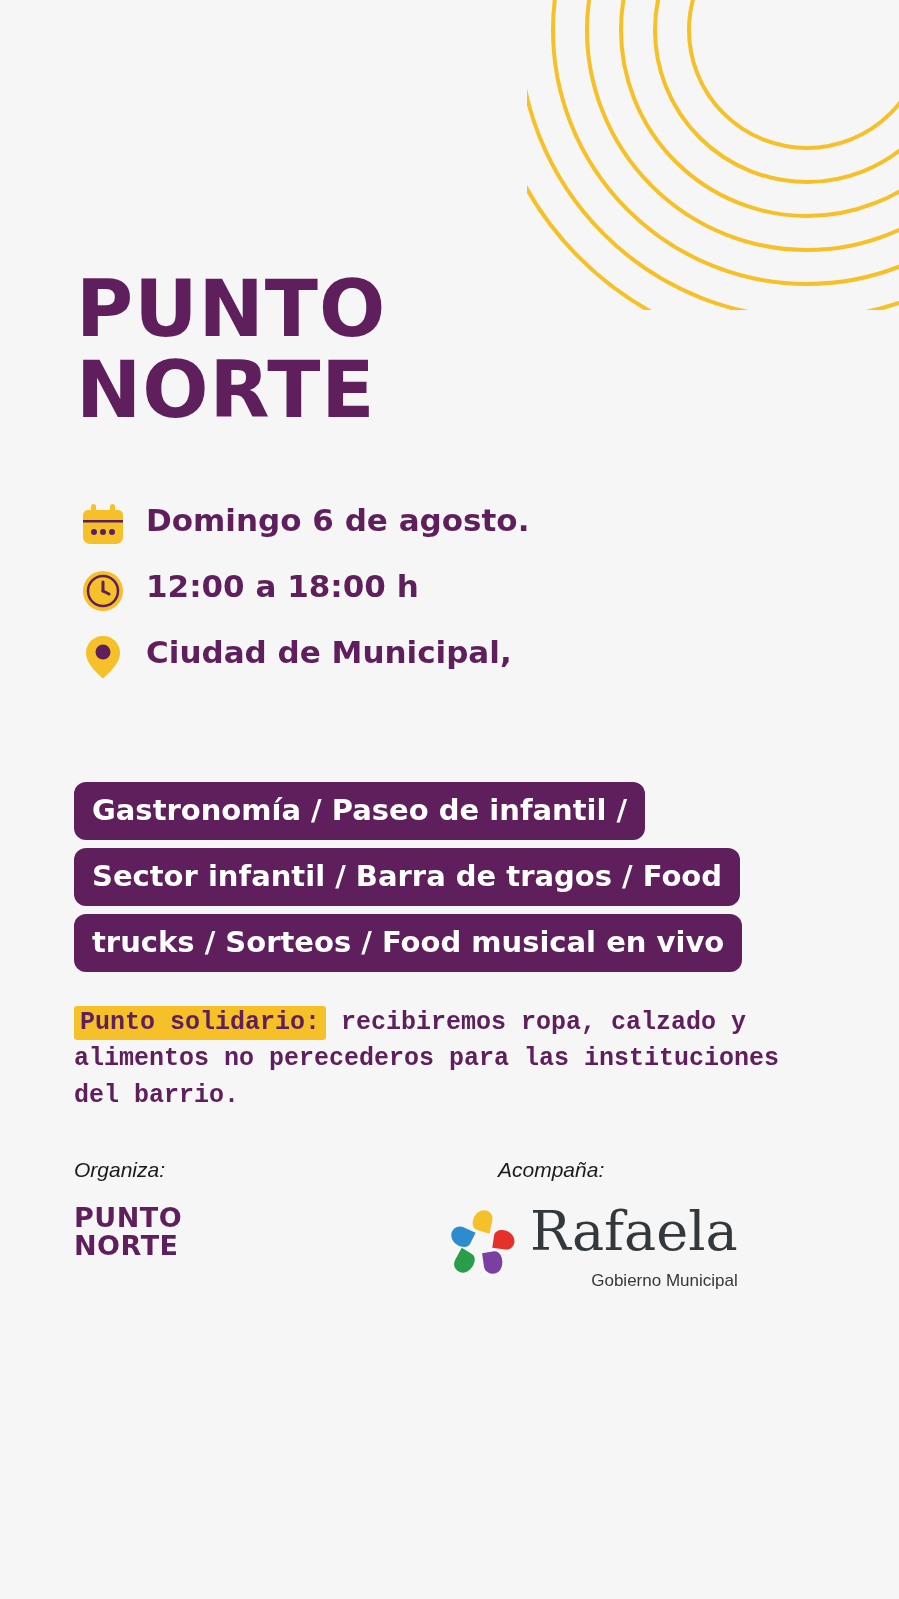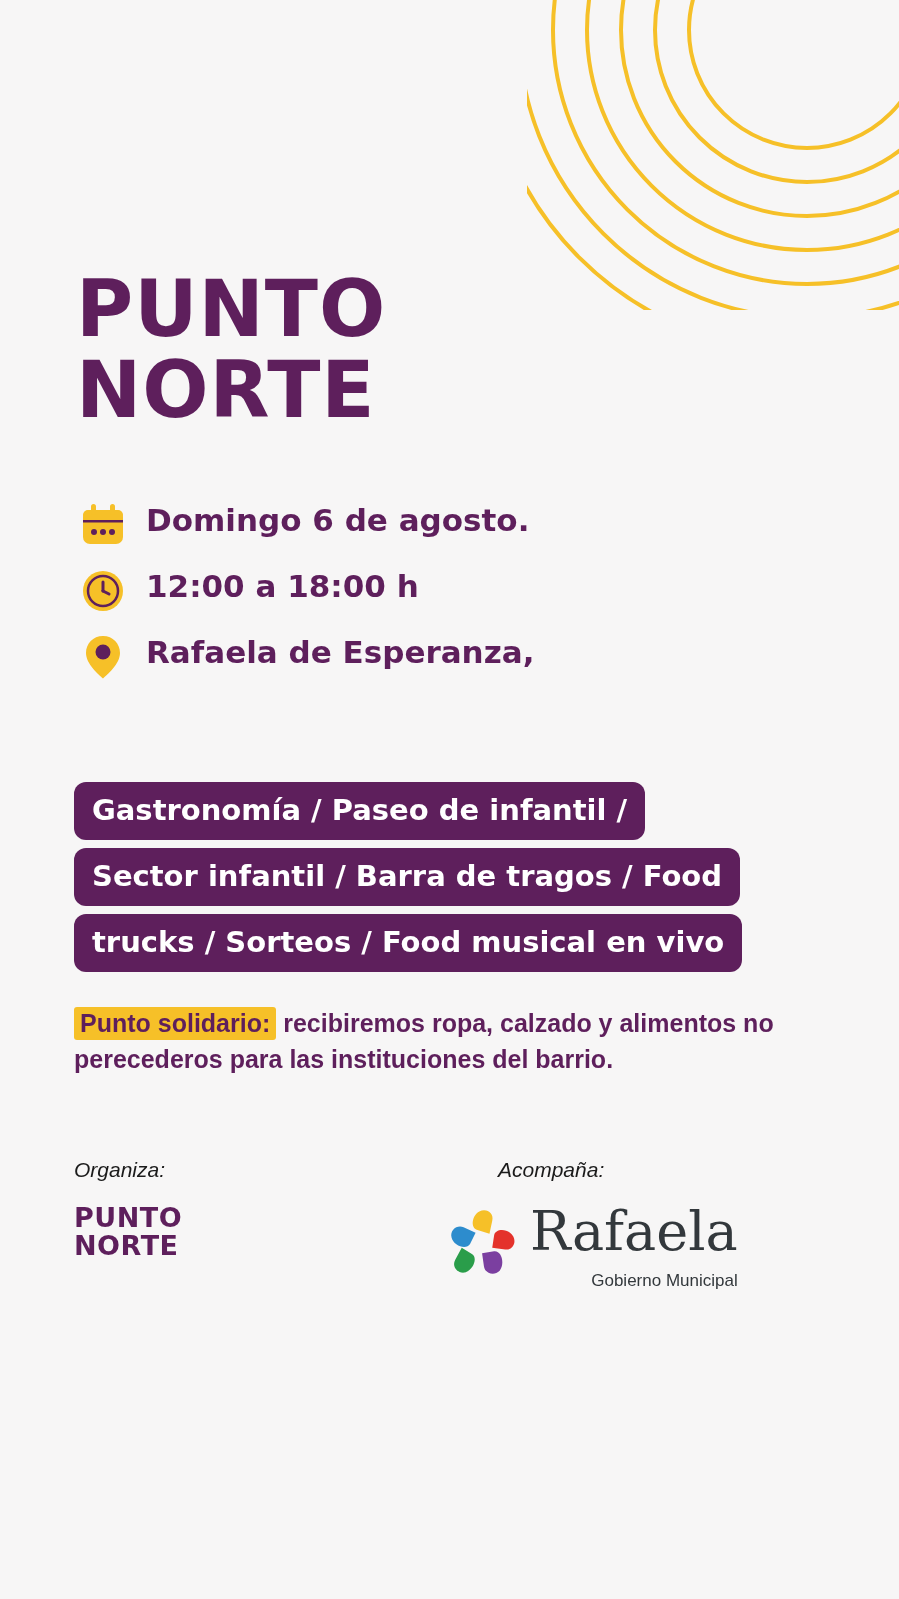--- a/index.html
+++ b/index.html
@@ -104,21 +104,21 @@
     margin-bottom: 8px;
     white-space: nowrap;
   }
 
   
   .solidario {
     position: absolute;
     left: 74px;
     top: 1005px;
     width: 760px;
-    font-family: Liberation Sans, sans-serif;
+    font-family: Liberation Mono, monospace;
     font-weight: bold;
     font-size: 25px;
     line-height: 1.45;
     color: #5e1f5c;
   }
   .mark {
     background: #f6c028;
     color: #5e1f5c;
     padding: 2px 6px 3px 6px;
     border-radius: 3px;
@@ -246,21 +246,21 @@
     </div>
 
     <div class="info-row">
       <div class="info-icon">
         <svg width="48" height="48" viewBox="0 0 48 48">
           <path d="M24 3 C14 3 7 10.6 7 20 C7 31 20 42 24 45.5 C28 42 41 31 41 20 C41 10.6 34 3 24 3 Z" fill="#f6c028"></path>
           <circle cx="24" cy="19" r="7.5" fill="#5e1f5c"></circle>
         </svg>
       </div>
       <div class="info-text">
-        <span>Rafaela de Esperanza,</span><br>
+        <span>Ciudad de Municipal,</span><br>
       </div>
     </div>
 
   </div>
 
   <div class="pills">
     <div><span class="pill">Gastronomía / Paseo de infantil /</span></div>
     <div><span class="pill">Sector infantil / Barra de tragos / Food</span></div>
     <div><span class="pill">trucks / Sorteos / Food musical en vivo</span></div>
   </div>

